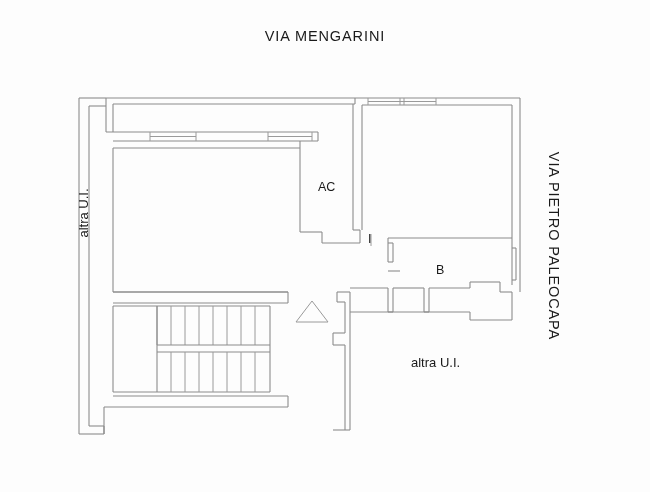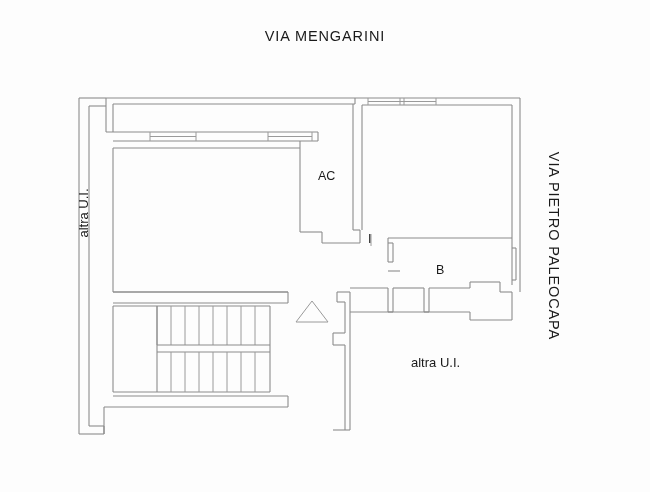--- a/index.html
+++ b/index.html
@@ -80,21 +80,21 @@
     font-size: 13px;
     transform: translate(-50%, -50%) rotate(-90deg);
     transform-origin: center center;
   }
   #unit-bottom {
     top: 355px;
     left: 411px;
     font-size: 13px;
   }
   #room-ac {
-    top: 169px;
+    top: 180px;
     left: 318px;
     font-size: 12.5px;
   }
   #room-b {
     top: 263px;
     left: 436px;
     font-size: 12.5px;
   }
   #room-i {
     top: 232px;

